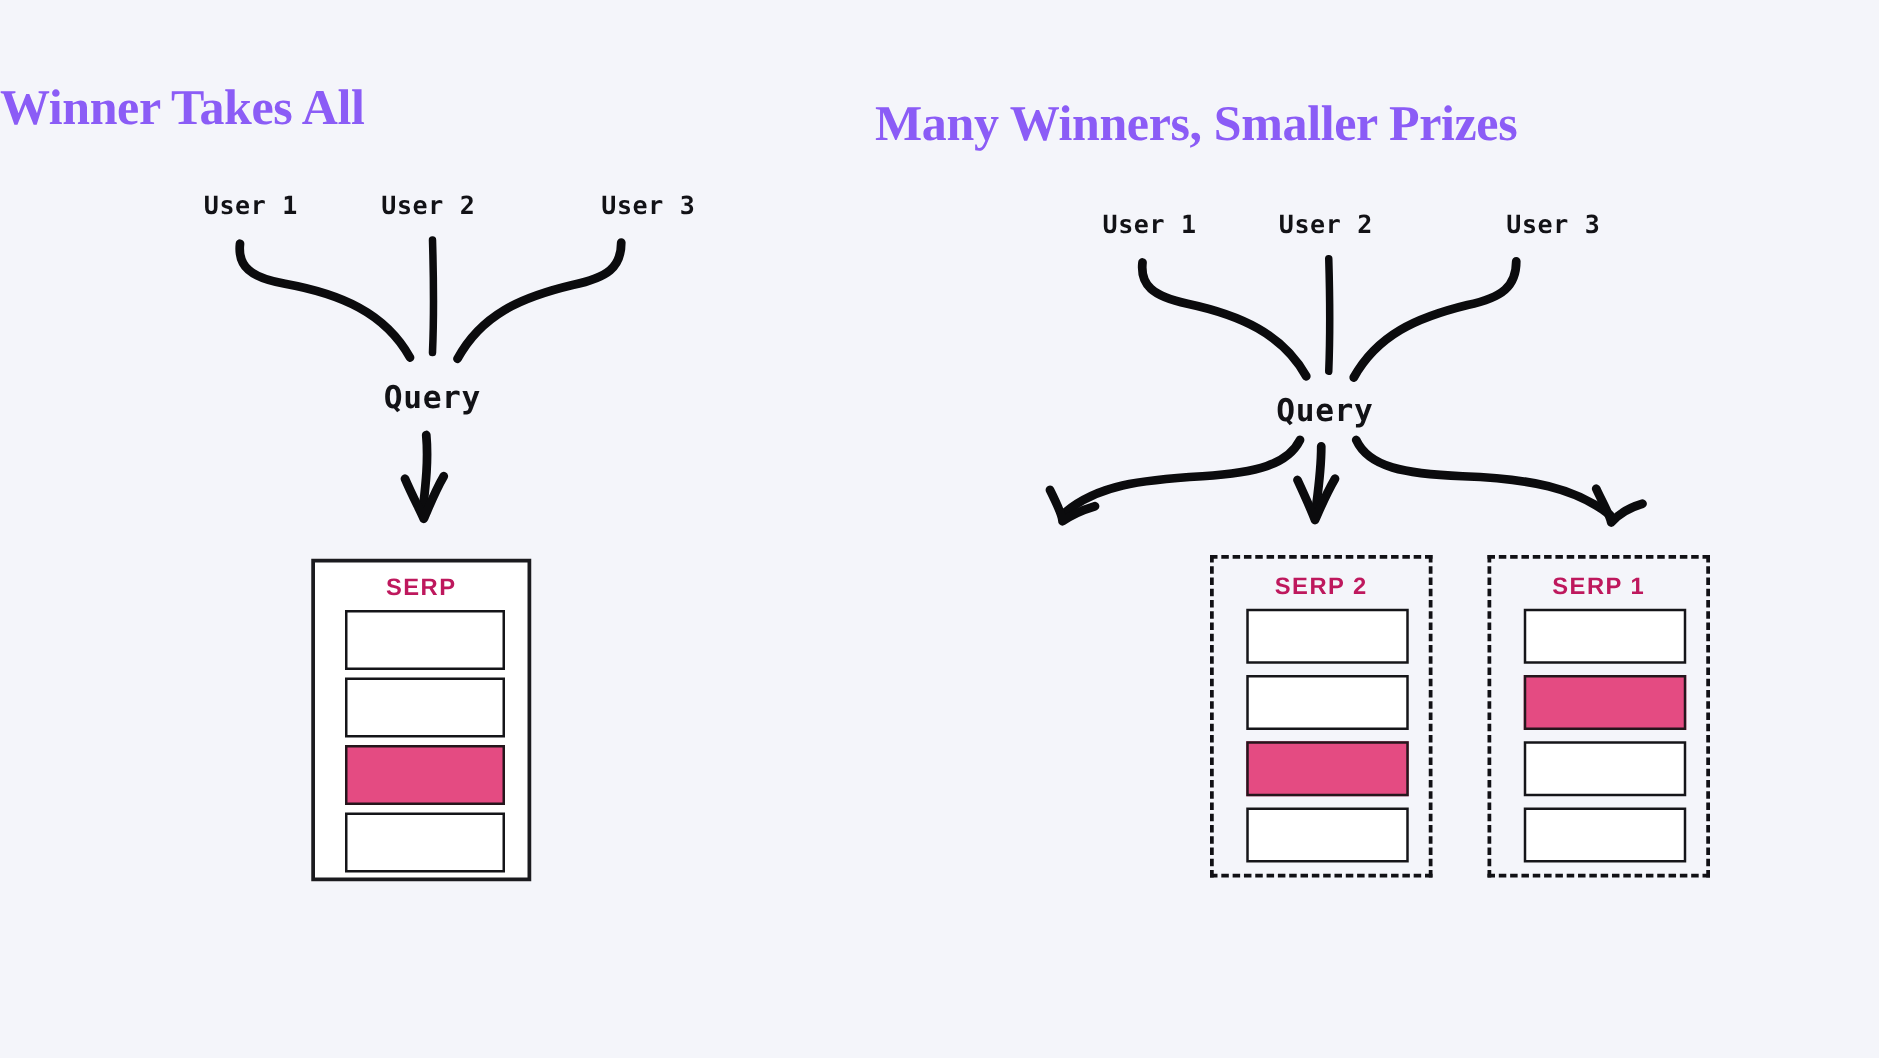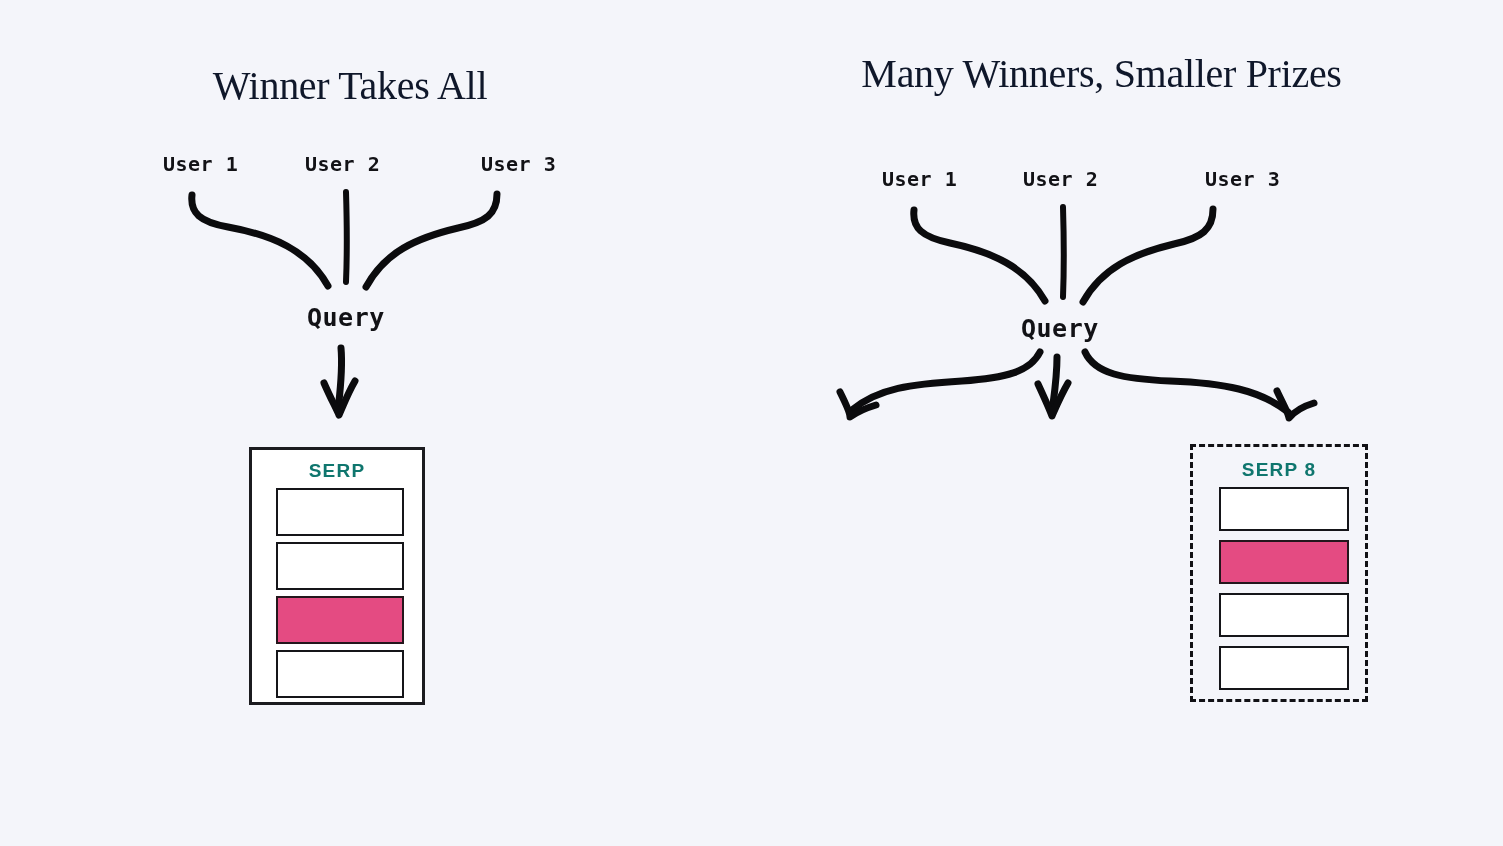--- a/index.html
+++ b/index.html
@@ -24,35 +24,34 @@
   .panel {
     position: absolute;
     top: 0;
     height: 846px;
   }
   #panel-left  { left: 0px;   width: 700px; }
   #panel-right { left: 700px; width: 803px; }
 
   .panel-title {
     position: absolute;
-    text-align: center;
     font-family: "Liberation Serif", "DejaVu Serif", serif;
-    font-weight: normal;
-    color: #0f172a;
+    font-weight: bold;
+    color: #8b5cf6;
     letter-spacing: -0.3px;
     white-space: nowrap;
   }
   #title-left {
     left: 0; right: 0;
     top: 62px;
     font-size: 40px;
   }
   #title-right {
     left: 0; right: 0;
-    top: 50px;
+    top: 75px;
     font-size: 40px;
   }
 
   .user-label {
     position: absolute;
     font-family: "DejaVu Sans Mono", "Liberation Mono", monospace;
     font-weight: bold;
     font-size: 20px;
     color: #121216;
     white-space: nowrap;
@@ -96,21 +95,21 @@
     border: 3px dashed #111115;
     background: transparent;
   }
   .serp-title {
     position: absolute;
     left: 0; right: 0;
     text-align: center;
     font-family: "Liberation Sans", sans-serif;
     font-weight: bold;
     font-size: 19px;
-    color: #0f766e;
+    color: #be185d;
     letter-spacing: 1.2px;
     white-space: nowrap;
   }
   .serp-rows {
     position: absolute;
     left: 0; right: 0;
   }
   .serp-row {
     position: absolute;
     box-sizing: border-box;
@@ -194,23 +193,32 @@
       <path d="M357,357 C357,378 354,396 352,412" stroke-width="7"></path>
       <path d="M338,384 C344,397 349,408 352,416 C356,407 361,395 368,383" stroke-width="7"></path>
 
       <path d="M385,352 C395,374 424,379 470,381 C524,383 560,390 588,412" stroke-width="7"></path>
       <path d="M577,391 C582,402 588,412 589,418 C595,411 604,406 614,403" stroke-width="7"></path>
     </svg>
 
     <div class="query-label" style="left:321px; top:314px;">Query</div>
 
 
+    <div class="serp-box dashed" style="left:268px; top:444px; width:178px; height:258px;">
+      <div class="serp-title" style="top:12px;">SERP 2</div>
+      <div class="serp-rows">
+        <div class="serp-row" style="left:26px; top:40px; width:130px; height:44px;"></div>
+        <div class="serp-row" style="left:26px; top:93px; width:130px; height:44px;"></div>
+        <div class="serp-row highlight" style="left:26px; top:146px; width:130px; height:44px;"></div>
+        <div class="serp-row" style="left:26px; top:199px; width:130px; height:44px;"></div>
+      </div>
+    </div>
 
     <div class="serp-box dashed" style="left:490px; top:444px; width:178px; height:258px;">
-      <div class="serp-title" style="top:12px;">SERP 8</div>
+      <div class="serp-title" style="top:12px;">SERP 1</div>
       <div class="serp-rows">
         <div class="serp-row" style="left:26px; top:40px; width:130px; height:44px;"></div>
         <div class="serp-row highlight" style="left:26px; top:93px; width:130px; height:44px;"></div>
         <div class="serp-row" style="left:26px; top:146px; width:130px; height:44px;"></div>
         <div class="serp-row" style="left:26px; top:199px; width:130px; height:44px;"></div>
       </div>
     </div>
   </div>
 
 

